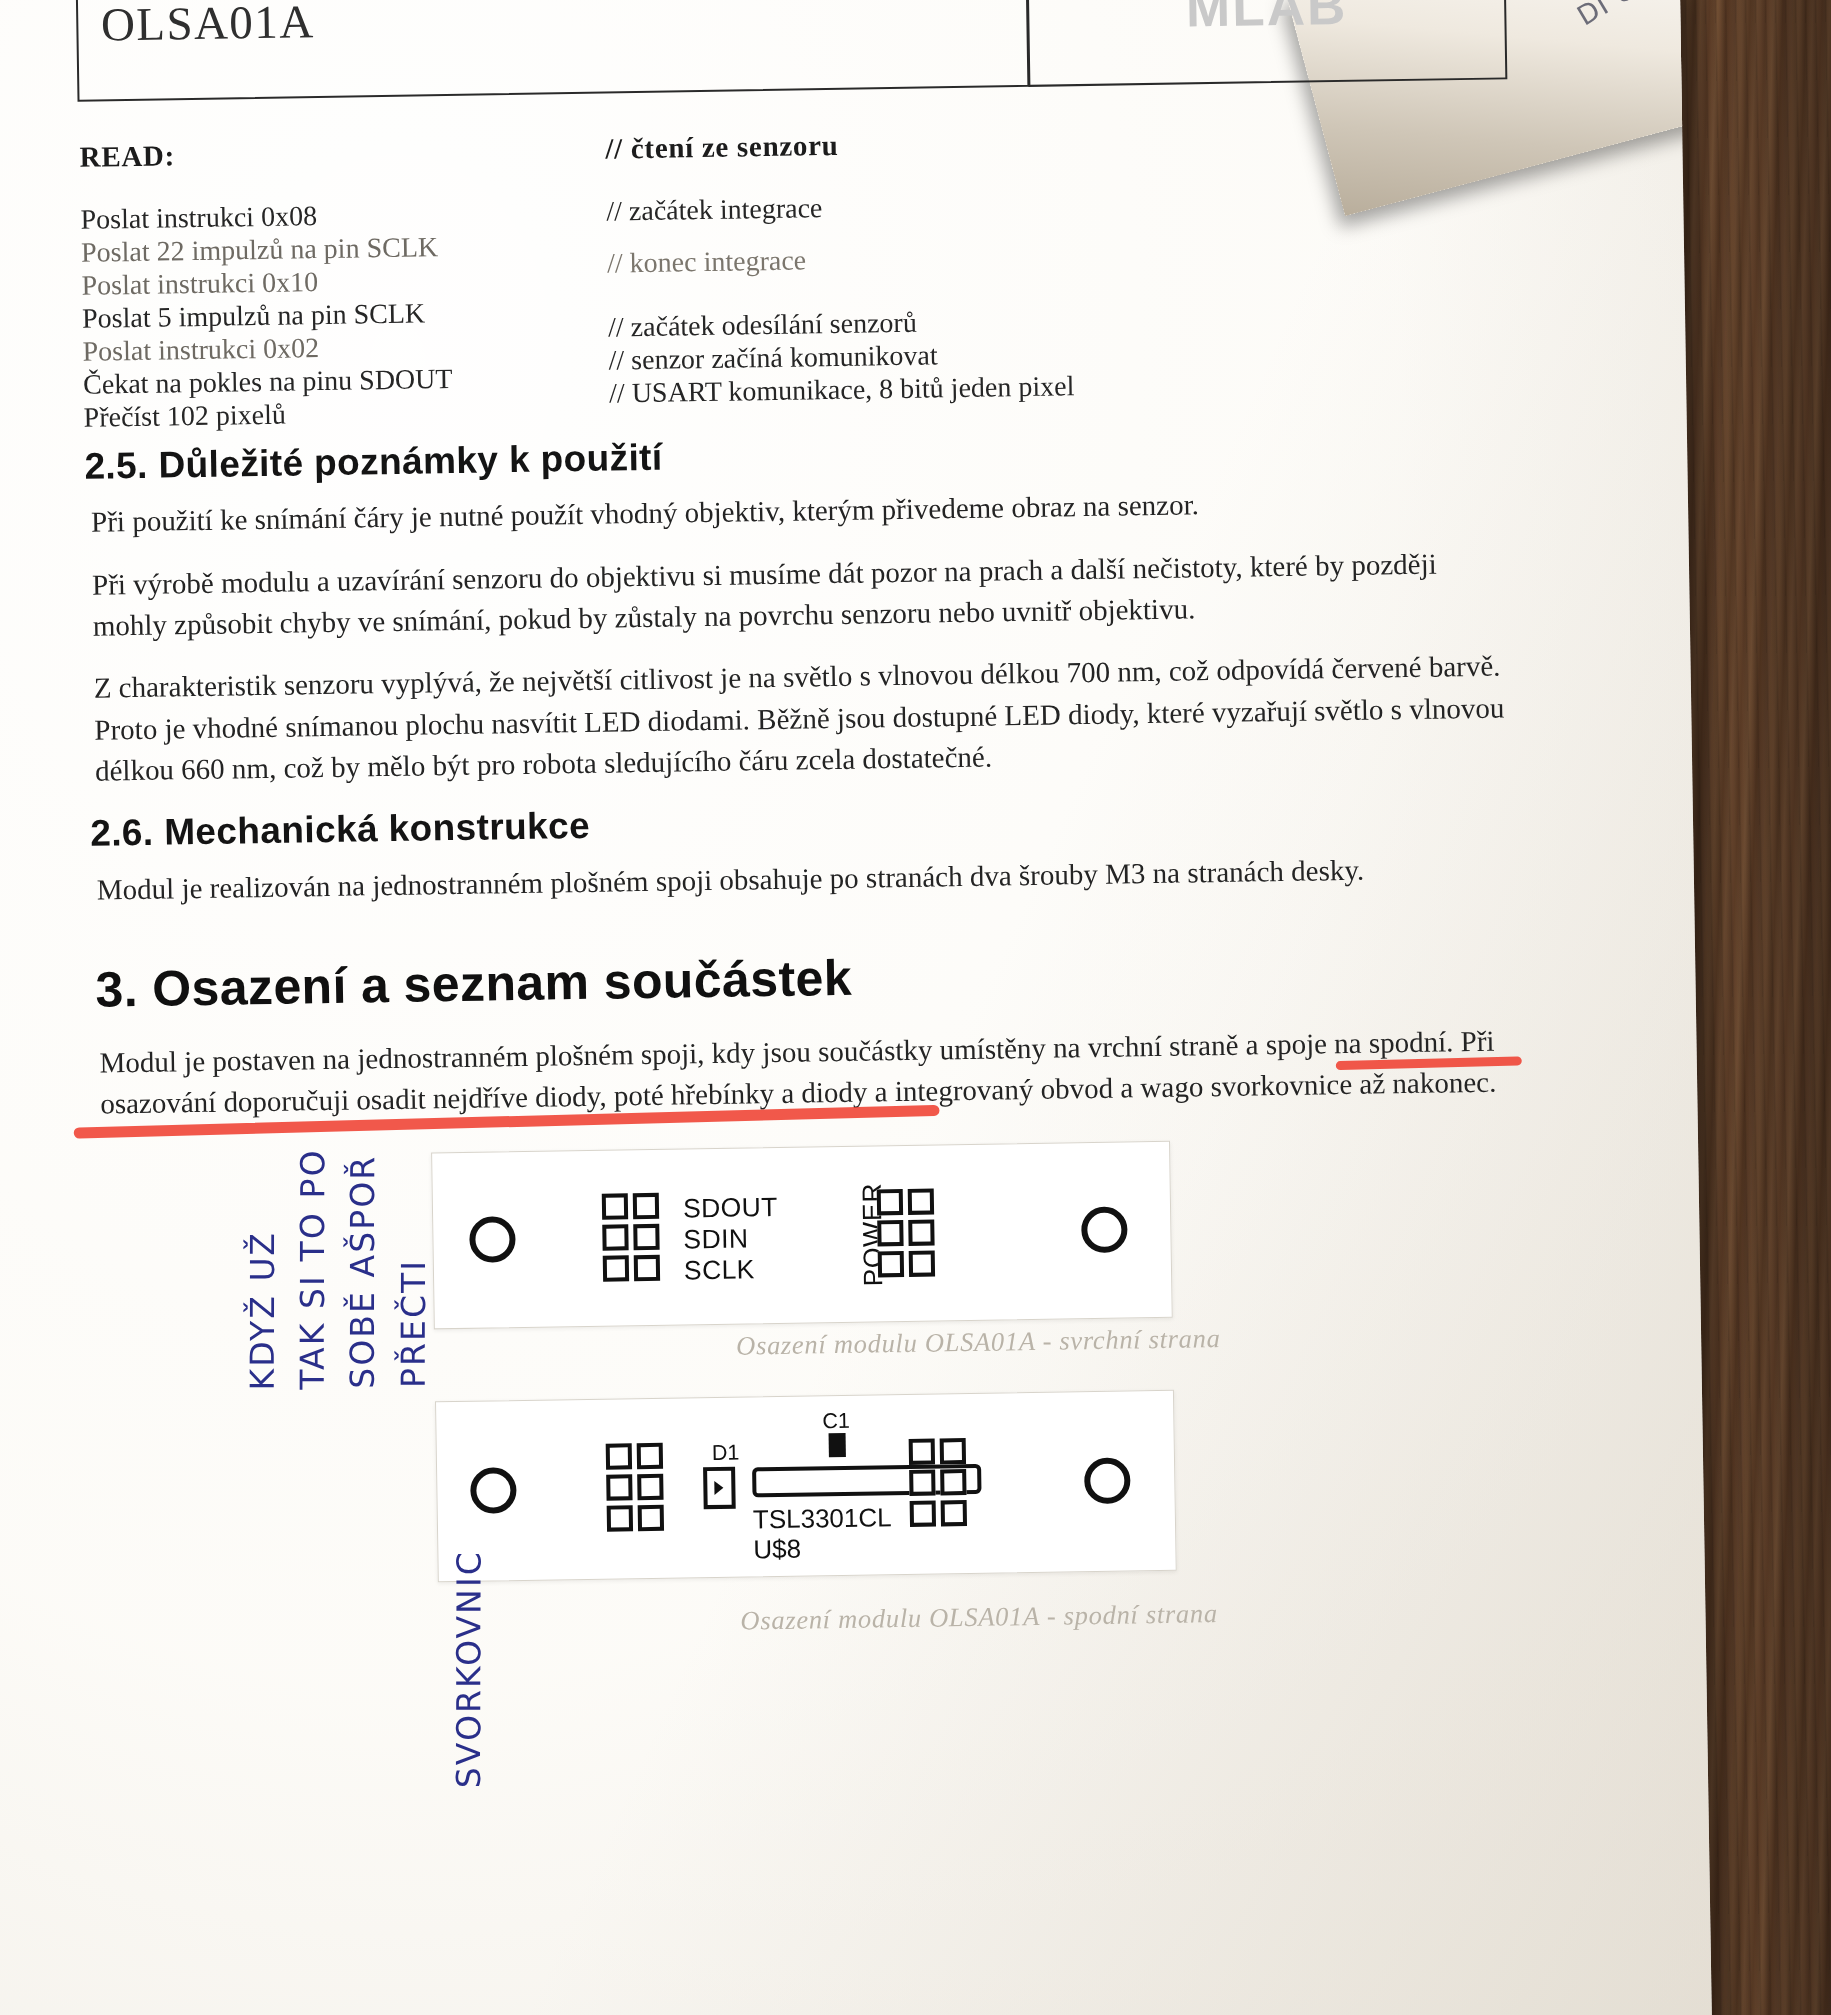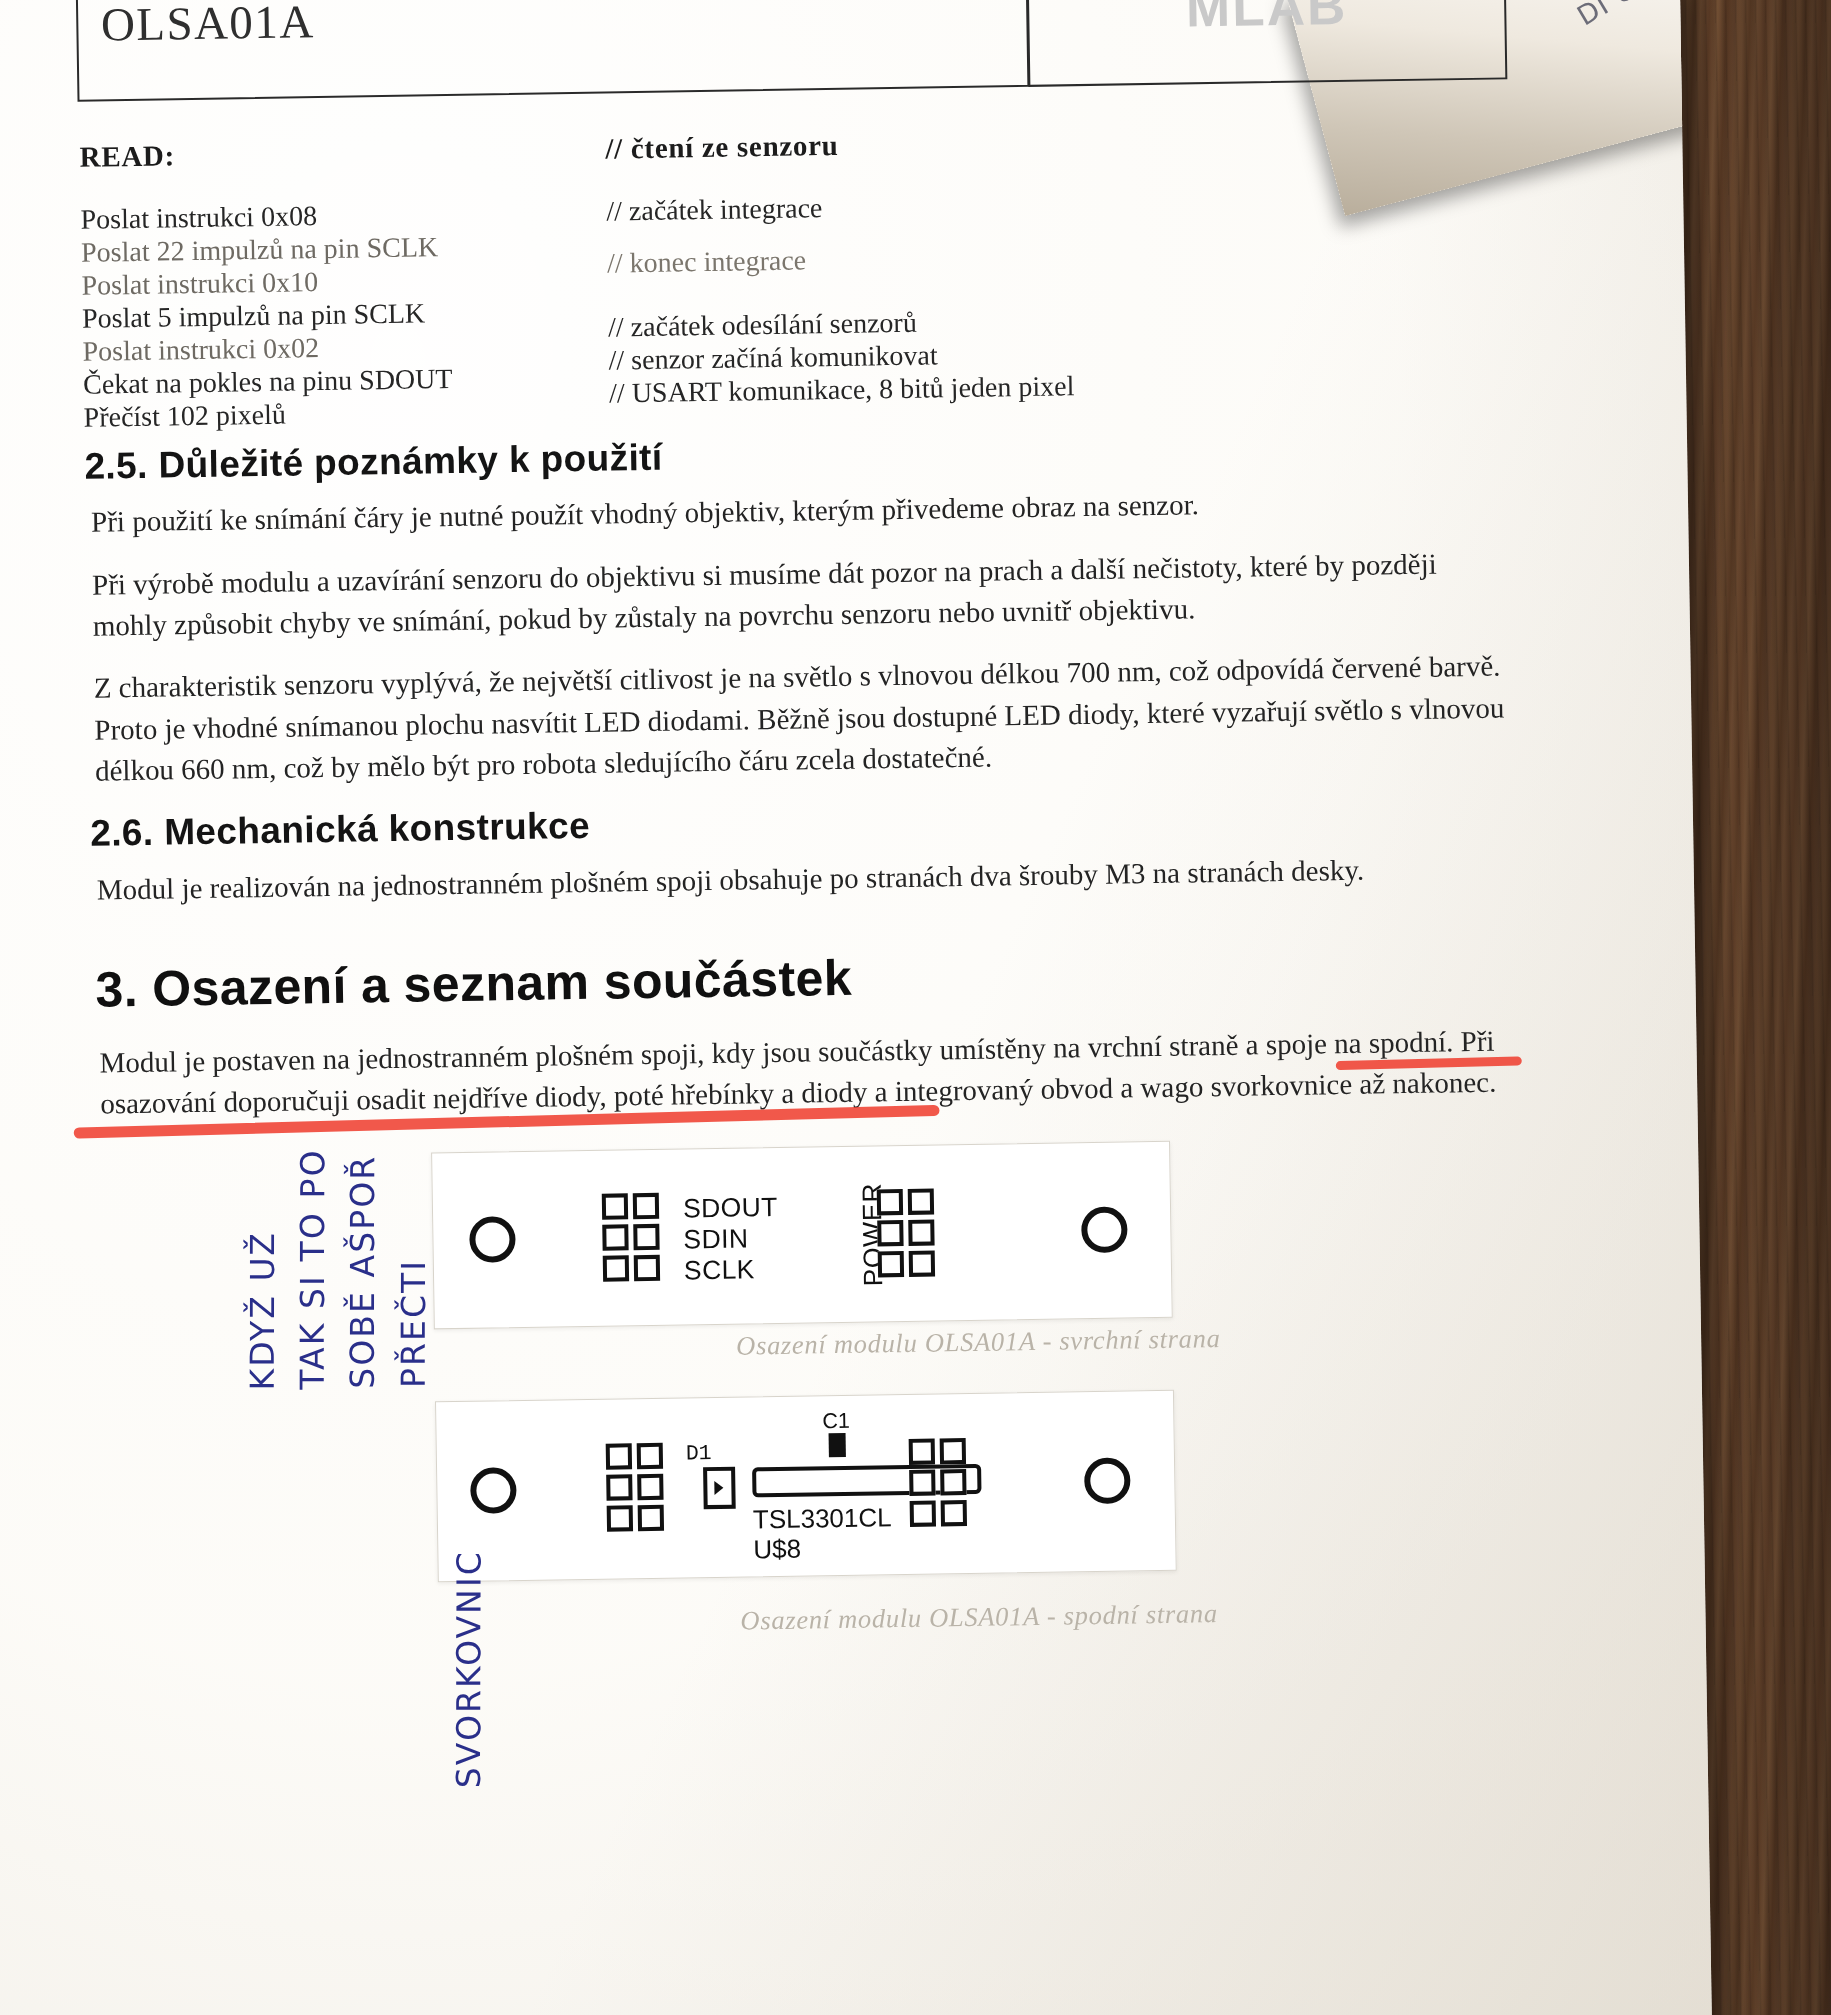--- a/index.html
+++ b/index.html
@@ -405,21 +405,21 @@
 
       <div class="hdr6" style="left:169px; top:44px;">
         <div class="p"></div>
           <div class="p"></div>
         <div class="p"></div>
           <div class="p"></div>
         <div class="p"></div>
           <div class="p"></div>
       </div>
 
-      <div class="ref" style="left:249px; top:43px;font-family:Liberation Mono, monospace;">D1</div>
+      <div class="ref" style="left:275px; top:43px;">D1</div>
       <div class="diode" style="left:266px; top:69px;"></div>
 
       <div class="ref" style="left:386px; top:13px;">C1</div>
       <div class="cap" style="left:392px; top:37px;"></div>
 
       <div class="ic-body" style="left:315px; top:70px; width:229px; height:30px;"></div>
       <div class="ic-name" style="left:315px; top:107px;">TSL3301CL</div>
       <div class="ic-name" style="left:315px; top:137px;">U$8</div>
 
       <div class="hdr6" style="left:472px; top:44px;">

